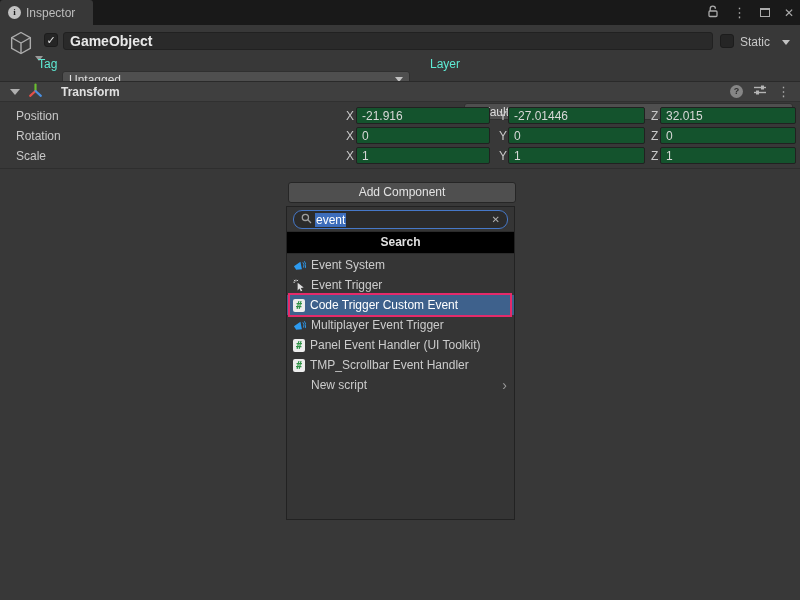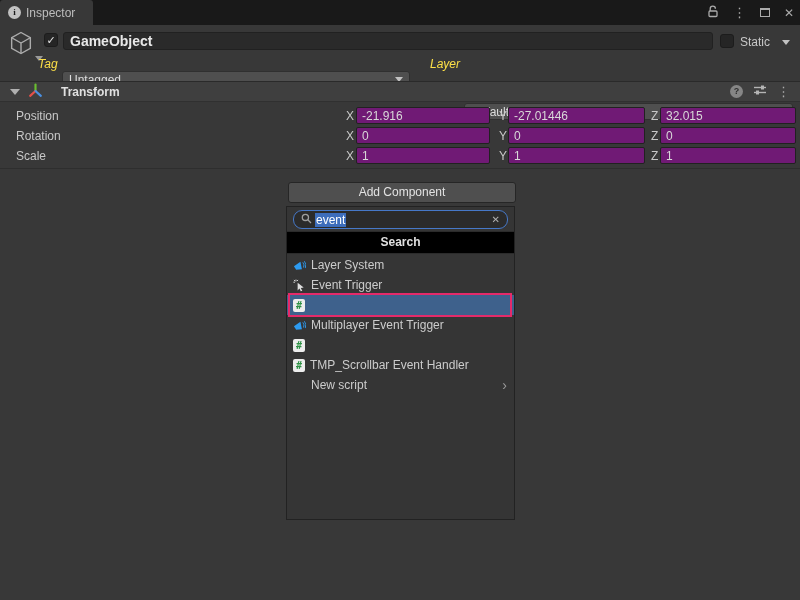--- a/index.html
+++ b/index.html
@@ -41,21 +41,21 @@
     color:#E6E6E6; font-size:11px; line-height:12px; text-align:center;
   }
   .name-field {
     left:63px; top:32px; width:650px; height:18px;
     background:#2A2A2A; border:1px solid #212121; border-radius:3px;
     color:#E8E8E8; font-weight:bold; font-size:14px; padding:0 6px;
     font-family:"Liberation Sans", sans-serif;
   }
   .static-label { left:740px; top:35px; color:#C8C8C8; }
   .dd-arrow { width:0; height:0; border-left:4px solid transparent; border-right:4px solid transparent; border-top:5px solid #C2C2C2; }
-  .field-label { color:#fde047;font-style:italic; }
+  .field-label { color:#5eead4; }
   .dropdown {
     height:17px; background:#4F4F4F; border:1px solid #303030; border-radius:3px;
     display:flex; align-items:center; padding:0 6px; color:#DDDDDD;
   }
   .dropdown .dd-arrow { margin-left:auto; }
 
   
   .comp-header {
     left:0; top:81px; width:800px; height:21px; background:#3F3F3F;
     border-top:1px solid #2A2A2A; border-bottom:1px solid #303030;
@@ -64,21 +64,21 @@
   .foldout { margin-left:10px; width:0; height:0;
     border-left:5px solid transparent; border-right:5px solid transparent; border-top:6px solid #B0B0B0; }
   .comp-title { font-weight:bold; color:#E0E0E0; margin-left:18px; }
   .comp-header-icons { margin-left:auto; margin-right:10px; display:flex; align-items:center; gap:10px; }
   .help-icon { width:13px; height:13px; border-radius:50%; background:#868686; color:#2F2F2F;
     font-weight:bold; font-size:9px; line-height:13px; text-align:center; }
 
   .row-label { left:16px; color:#C8C8C8; }
   .axis-label { color:#C8C8C8; }
   .num-field {
-    position:absolute; height:17px; background:#701a75; border:1px solid #212121; border-radius:2px;
+    position:absolute; height:17px; background:#14532d; border:1px solid #212121; border-radius:2px;
     color:#D8D8D8; font-size:12px; padding:0 5px; font-family:"Liberation Sans", sans-serif;
   }
   .comp-divider { left:0; top:168px; width:800px; height:1px; background:#2E2E2E; }
 
   
   .add-comp-btn {
     left:288px; top:182px; width:228px; height:21px;
     background:#4F4F4F; border:1px solid #262626; border-radius:3px;
     color:#E2E2E2; text-align:center; line-height:19px; font-size:12px;
   }
@@ -239,55 +239,57 @@
 
   <div class="popup-list">
 
     <div class="popup-item">
       <span class="icon13">
         <svg width="13" height="13" viewBox="0 0 14 14">
           <path d="M1 7.8 L8 3 L9.6 11 L3.4 11.6 Z" fill="#2D9BF0"></path>
           <path d="M10.6 3.6 q2.2 2.6 .7 5.6 M12.3 2.4 q2.6 3.4 .9 7.4" stroke="#2D9BF0" stroke-width="1" fill="none"></path>
         </svg>
       </span>
-      <span>Layer System</span>
+      <span>Event System</span>
     </div>
 
     <div class="popup-item">
       <span class="icon13">
         <svg width="13" height="13" viewBox="0 0 14 14">
           <path d="M5 4 L11.5 9.2 L8.4 9.6 L10 12.6 L8.4 13.3 L6.9 10.3 L5 12.3 Z" fill="#DFDFDF"></path>
           <g stroke="#DFDFDF" stroke-width="1">
             <line x1="3.2" y1="0.6" x2="3.2" y2="2.6"></line>
             <line x1="0.4" y1="3.4" x2="2.2" y2="3.4"></line>
             <line x1="1" y1="1" x2="2.3" y2="2.3"></line>
             <line x1="5.4" y1="1" x2="4.4" y2="2.2"></line>
           </g>
         </svg>
       </span>
       <span>Event Trigger</span>
     </div>
 
     <div class="popup-item selected">
       <span class="annotation-box"></span>
       <span class="script-icon">#</span>
+      <span>Code Trigger Custom Event</span>
     </div>
 
     <div class="popup-item">
       <span class="icon13">
         <svg width="13" height="13" viewBox="0 0 14 14">
           <path d="M1 7.8 L8 3 L9.6 11 L3.4 11.6 Z" fill="#2D9BF0"></path>
           <path d="M10.6 3.6 q2.2 2.6 .7 5.6 M12.3 2.4 q2.6 3.4 .9 7.4" stroke="#2D9BF0" stroke-width="1" fill="none"></path>
         </svg>
       </span>
       <span>Multiplayer Event Trigger</span>
     </div>
 
     <div class="popup-item">
       <span class="script-icon">#</span>
+      <span>Panel Event Handler (UI Toolkit)</span>
     </div>
 
     <div class="popup-item">
       <span class="script-icon">#</span>
       <span>TMP_Scrollbar Event Handler</span>
     </div>
 
     <div class="popup-item">
       <span class="indent"></span>
       <span>New script</span>

